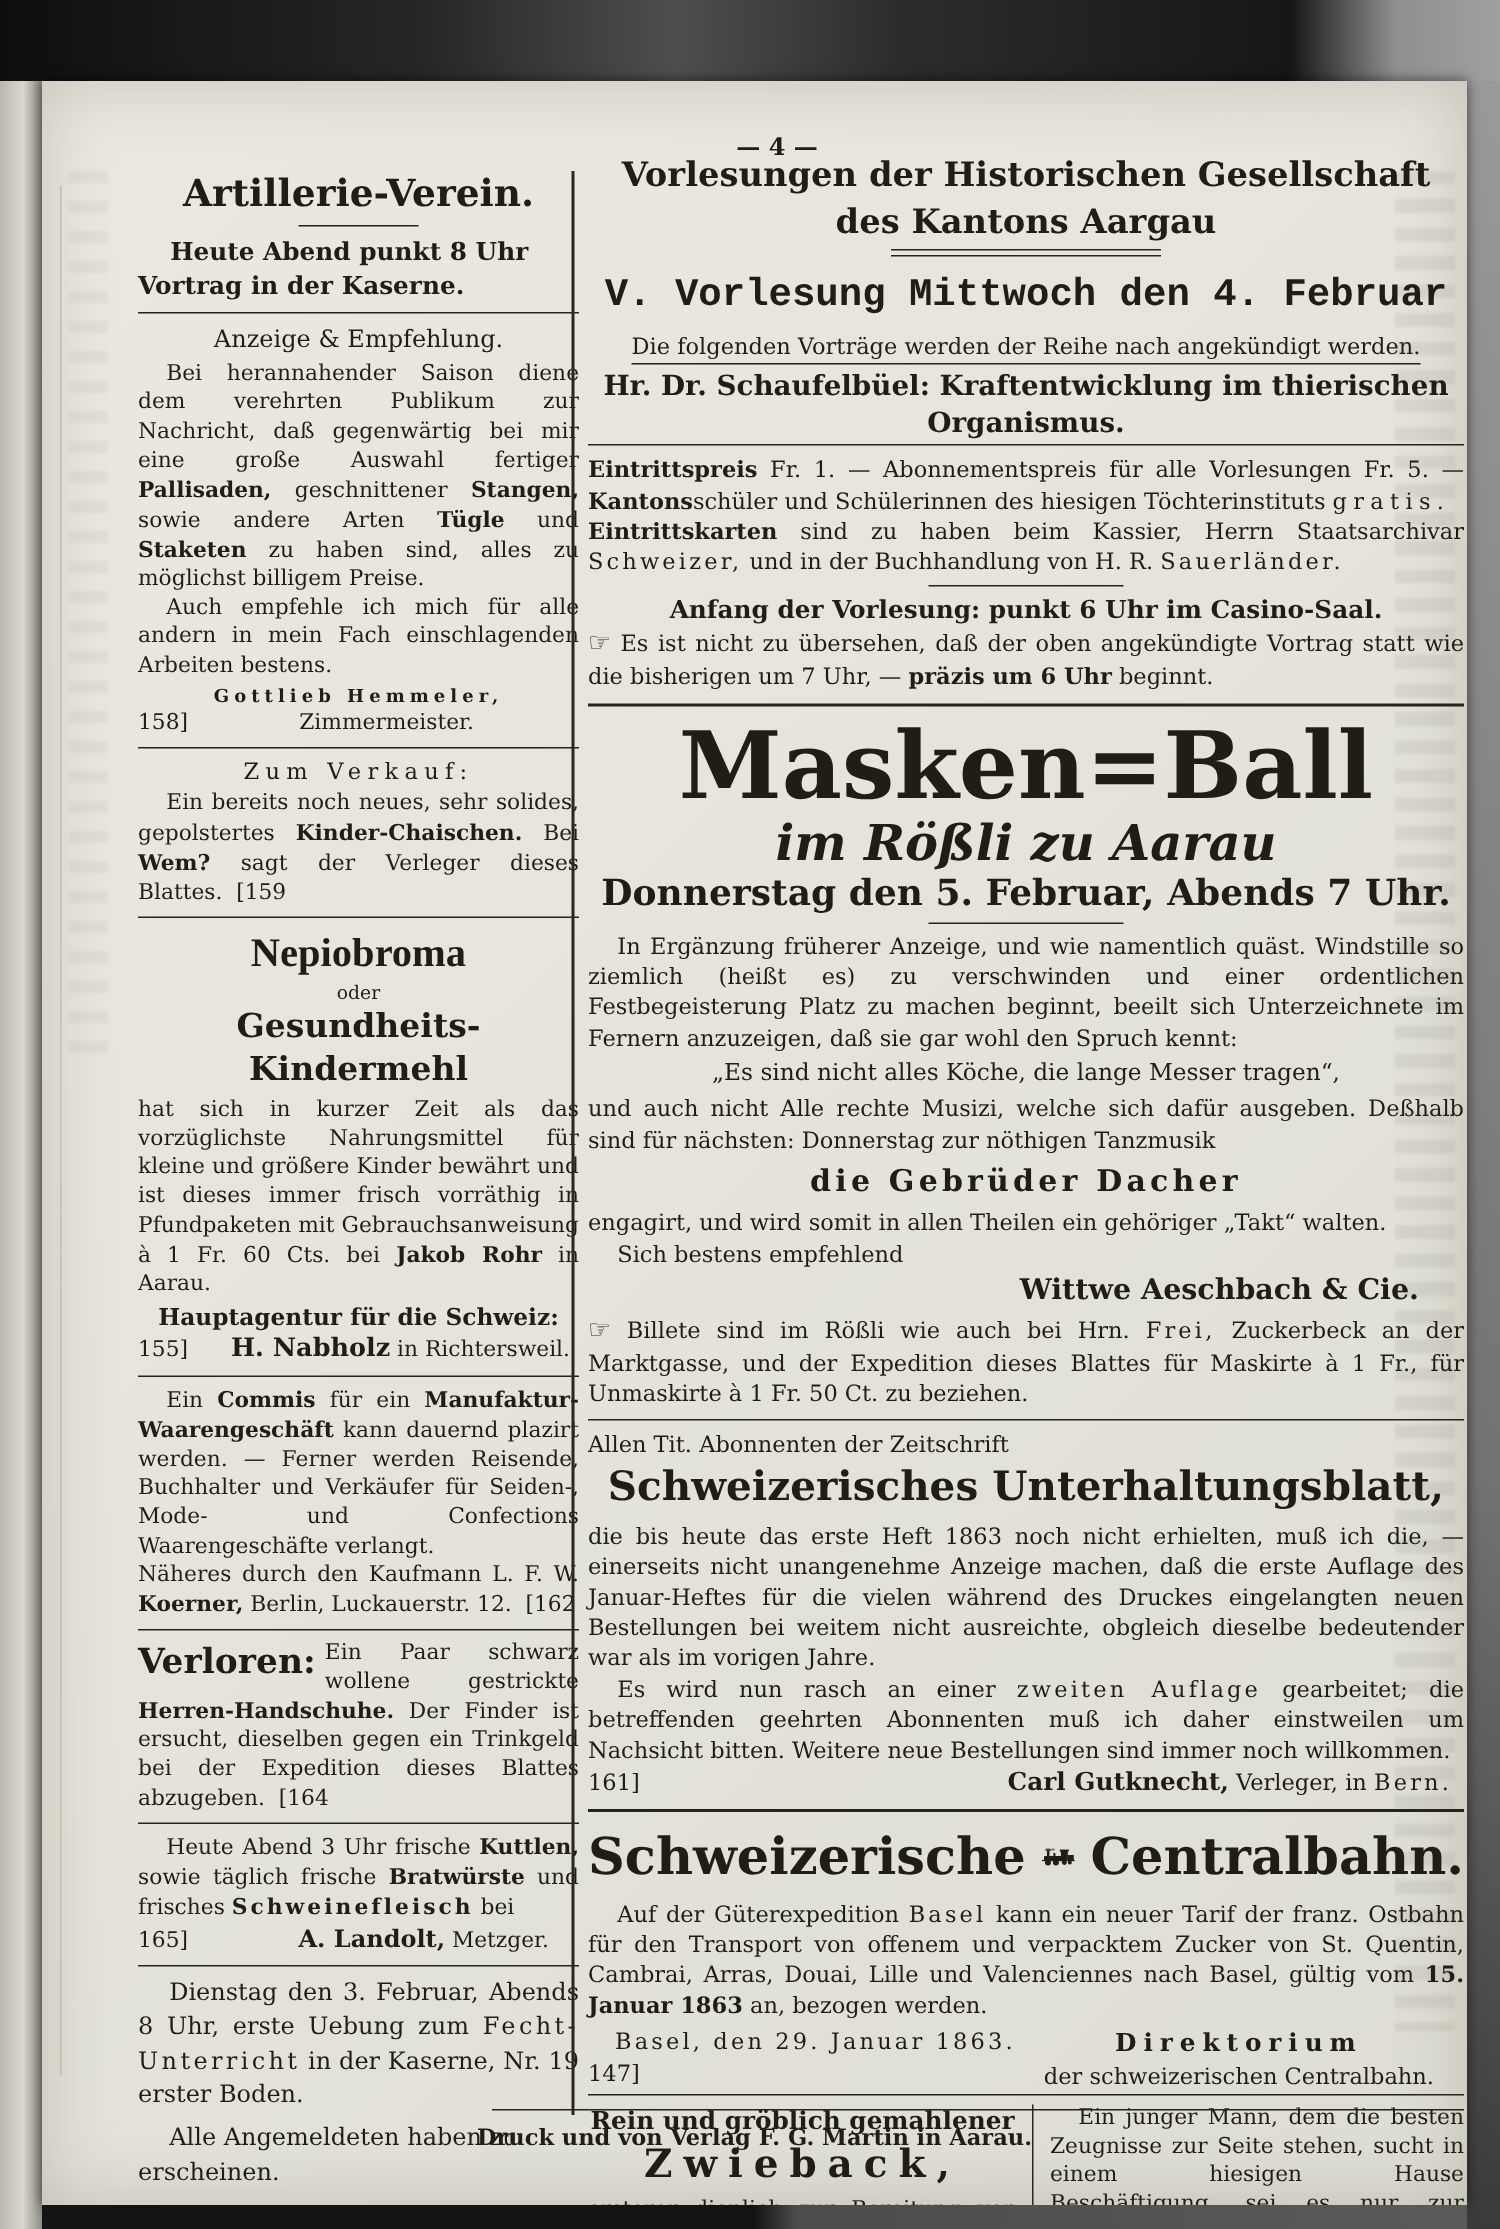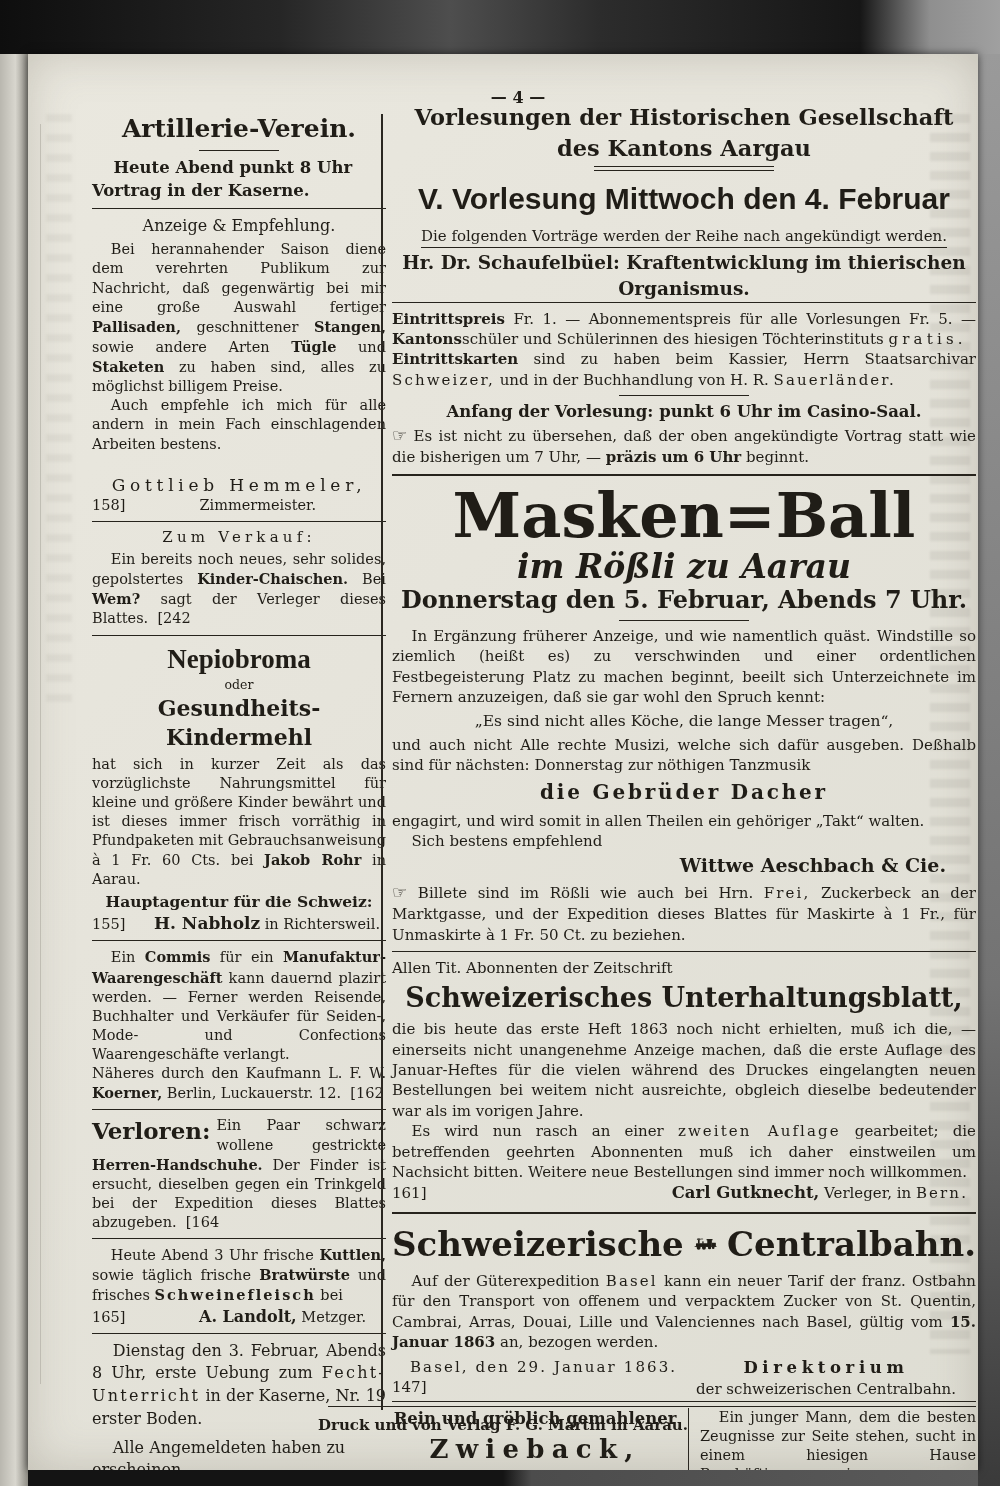--- a/index.html
+++ b/index.html
@@ -73,31 +73,31 @@
       <div class="fr c" style="font-size:25px;">Artillerie-Verein.</div>
       <hr class="shr" style="width:80px;">
       <p class="b ind" style="font-size:16.5px;line-height:1.4;">Heute Abend punkt 8 Uhr Vortrag in der Kaserne.</p>
       <hr class="hr">
     </div>
 
     <div>
       <div class="c" style="font-size:16px;margin:2px 0 4px;">Anzeige &amp; Empfehlung.</div>
       <p class="j ind"><span>Bei herannahender Saison diene dem verehrten Publikum zur Nachricht, daß gegenwärtig bei mir eine große Auswahl fertiger </span><span class="b">Pallisaden,</span><span> geschnittener </span><span class="b">Stangen,</span><span> sowie andere Arten </span><span class="b">Tügle</span><span> und </span><span class="b">Staketen</span><span> zu haben sind, alles zu möglichst billigem Preise.</span></p>
       <p class="j ind">Auch empfehle ich mich für alle andern in mein Fach einschlagenden Arbeiten bestens.</p>
-      <div class="c sp2" style="font-size:17px;margin-top:20px;">Gottlieb Hemmeler,</div>
+      <div class="c sp2" style="font-size:12px;margin-top:3px;font-weight:bold;">Gottlieb Hemmeler,</div>
       <div class="row">
         <span>158]</span>
         <span style="margin-right:70px;">Zimmermeister.</span>
       </div>
       <hr class="hr">
     </div>
 
     <div>
       <div class="c sp2" style="font-size:15px;margin-bottom:2px;">Zum Verkauf:</div>
-      <p class="j ind"><span>Ein bereits noch neues, sehr solides, gepolstertes </span><span class="b">Kinder-Chaischen.</span><span> Bei </span><span class="b">Wem?</span><span> sagt der Verleger dieses Blattes.</span>&nbsp;&nbsp;<span>[242</span></p>
+      <p class="j ind"><span>Ein bereits noch neues, sehr solides, gepolstertes </span><span class="b">Kinder-Chaischen.</span><span> Bei </span><span class="b">Wem?</span><span> sagt der Verleger dieses Blattes.</span>&nbsp;&nbsp;<span>[159</span></p>
       <hr class="hr">
     </div>
 
     <div>
       <div class="c b" style="font-size:27px;font-family:'Liberation Serif','DejaVu Serif',serif;">Nepiobroma</div>
       <div class="c sm">oder</div>
       <div class="c fr" style="font-size:22px;margin-bottom:3px;">Gesundheits-Kindermehl</div>
       <p class="j"><span>hat sich in kurzer Zeit als das vorzüglichste Nahrungsmittel für kleine und größere Kinder bewährt und ist dieses immer frisch vorräthig in Pfundpaketen mit Gebrauchsanweisung à 1 Fr. 60 Cts. bei </span><span class="b">Jakob Rohr</span><span> in Aarau.</span></p>
       <div class="c b" style="font-size:15.5px;margin-top:2px;">Hauptagentur für die Schweiz:</div>
       <div class="row">
@@ -137,21 +137,21 @@
 
   </div>
 
   <div class="vdiv"></div>
 
   <div class="col-right">
 
     <div>
       <div class="c fr" style="font-size:22.5px;">Vorlesungen der Historischen Gesellschaft des Kantons Aargau</div>
       <div class="dbl"></div>
-      <div class="c b" style="font-size:30px;font-family:Liberation Sans, sans-serif;">V. Vorlesung Mittwoch den 4. Februar</div>
+      <div class="c b" style="font-size:26px;font-family:Liberation Mono, monospace;">V. Vorlesung Mittwoch den 4. Februar</div>
       <div class="c" style="font-size:15px;margin-top:6px;"><span class="uline">Die folgenden Vorträge werden der Reihe nach angekündigt werden.</span></div>
       <div class="c fr" style="font-size:18.5px;margin-top:2px;"><span class="uline">Hr. Dr. Schaufelbüel: Kraftentwicklung im thierischen Organismus.</span></div>
       <p class="j" style="margin-top:6px;"><span class="b">Eintrittspreis</span><span> Fr. 1. — Abonnementspreis für alle Vorlesungen Fr. 5. — </span><span class="b">Kantons</span><span>schüler und Schülerinnen des hiesigen Töchterinstituts </span><span class="sp2">gratis.</span></p>
       <p class="j"><span class="b">Eintrittskarten</span><span> sind zu haben beim Kassier, Herrn Staatsarchivar </span><span class="sp">Schweizer,</span><span> und in der Buchhandlung von H. R. </span><span class="sp">Sauerländer.</span></p>
       <hr class="shr">
       <div class="c b" style="font-size:16.5px;">Anfang der Vorlesung: punkt 6 Uhr im Casino-Saal.</div>
       <p class="j"><span class="hand">☞</span> <span>Es ist nicht zu übersehen, daß der oben angekündigte Vortrag statt wie die bisherigen um 7 Uhr, — </span><span class="b">präzis um 6 Uhr</span><span> beginnt.</span></p>
       <hr class="hr2">
     </div>
 

